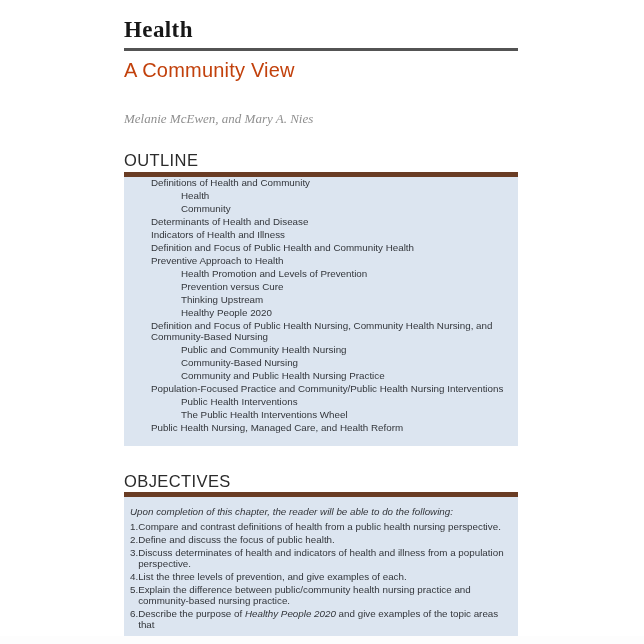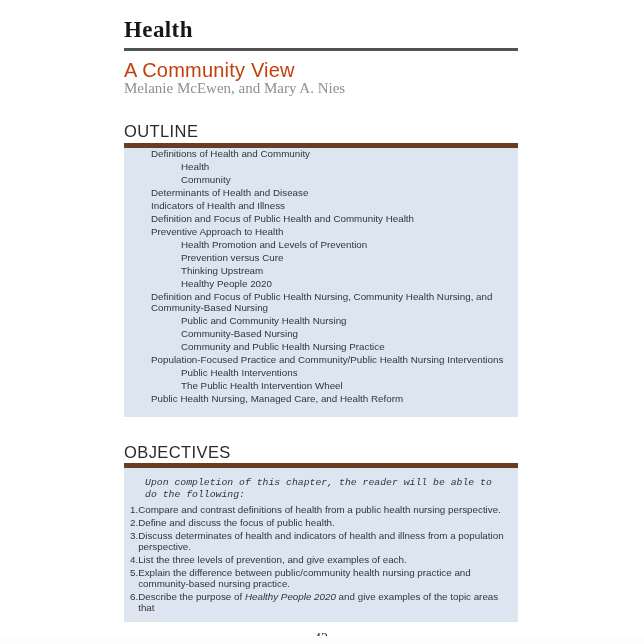--- a/index.html
+++ b/index.html
@@ -27,40 +27,40 @@
     letter-spacing:0.4px;color:#171717;
   }
   .title-rule{
     margin-top:7px;height:3px;background:var(--rule);
   }
   .chapter-subtitle{
     margin:9px 0 0 0;font-weight:400;font-size:20px;line-height:1.05;
     color:#c2410c;letter-spacing:0.2px;
   }
   .authors{
-    margin-top:0;font-family:"Liberation Serif",serif;
-    font-size:15px;line-height:1;color:#8f8f8f;
+    margin-top:31px;font-family:"Liberation Serif",serif;font-style:italic;
+    font-size:13px;line-height:1;color:#8f8f8f;
   }
   .section-heading{
     margin:27px 0 0 0;font-weight:400;font-size:16.5px;line-height:1;
     color:#2b2b2b;letter-spacing:0.4px;
   }
   .heading-bar{
     margin-top:3px;height:5px;background:var(--accent-bar);
   }
   .panel{
     background:var(--panel-bg);
     font-size:9.8px;color:#33363b;
   }
   .outline-panel{padding:0 14px 11px 27px;}
   .outline-list{list-style:none;margin:0;padding:0;}
   .outline-list li{line-height:11px;margin-bottom:2px;}
   .outline-list li.lvl2{margin-left:30px;}
   .objectives-panel{padding:9px 14px 7px 5px;}
-  .obj-intro{margin:0 0 3px 16px;font-style:italic;line-height:12px;color:#33363b;font-family:Liberation Mono, monospace;}
+  .obj-intro{margin:0 0 3px 1px;font-style:italic;line-height:12px;color:#33363b;}
   .obj-list{list-style:none;margin:0;padding:0;}
   .obj-item{display:flex;line-height:11px;margin-bottom:2px;}
   .obj-num{flex:0 0 9px;padding-left:1px;}
   .obj-text{flex:1 1 auto;}
   .obj-text i{font-style:italic;}
   .page-number{
     margin-top:9px;text-align:center;
     font-family:"Liberation Serif",serif;font-size:14px;color:#2d2d2d;
   }
 </style>
@@ -93,21 +93,21 @@
             <li class="lvl2">Health Promotion and Levels of Prevention</li>
             <li class="lvl2">Prevention versus Cure</li>
             <li class="lvl2">Thinking Upstream</li>
             <li class="lvl2">Healthy People 2020</li>
             <li class="lvl1">Definition and Focus of Public Health Nursing, Community Health Nursing, and Community-Based Nursing</li>
             <li class="lvl2">Public and Community Health Nursing</li>
             <li class="lvl2">Community-Based Nursing</li>
             <li class="lvl2">Community and Public Health Nursing Practice</li>
             <li class="lvl1">Population-Focused Practice and Community/Public Health Nursing Interventions</li>
             <li class="lvl2">Public Health Interventions</li>
-            <li class="lvl2">The Public Health Intervention Wheel</li>
+            <li class="lvl2">The Public Health Interventions Wheel</li>
             <li class="lvl1">Public Health Nursing, Managed Care, and Health Reform</li>
           </ul>
       </div>
     </section>
 
     <section>
       <h3 class="section-heading">OBJECTIVES</h3>
       <div class="heading-bar"></div>
       <div class="panel objectives-panel">
         <p class="obj-intro">Upon completion of this chapter, the reader will be able to do the following:</p>

